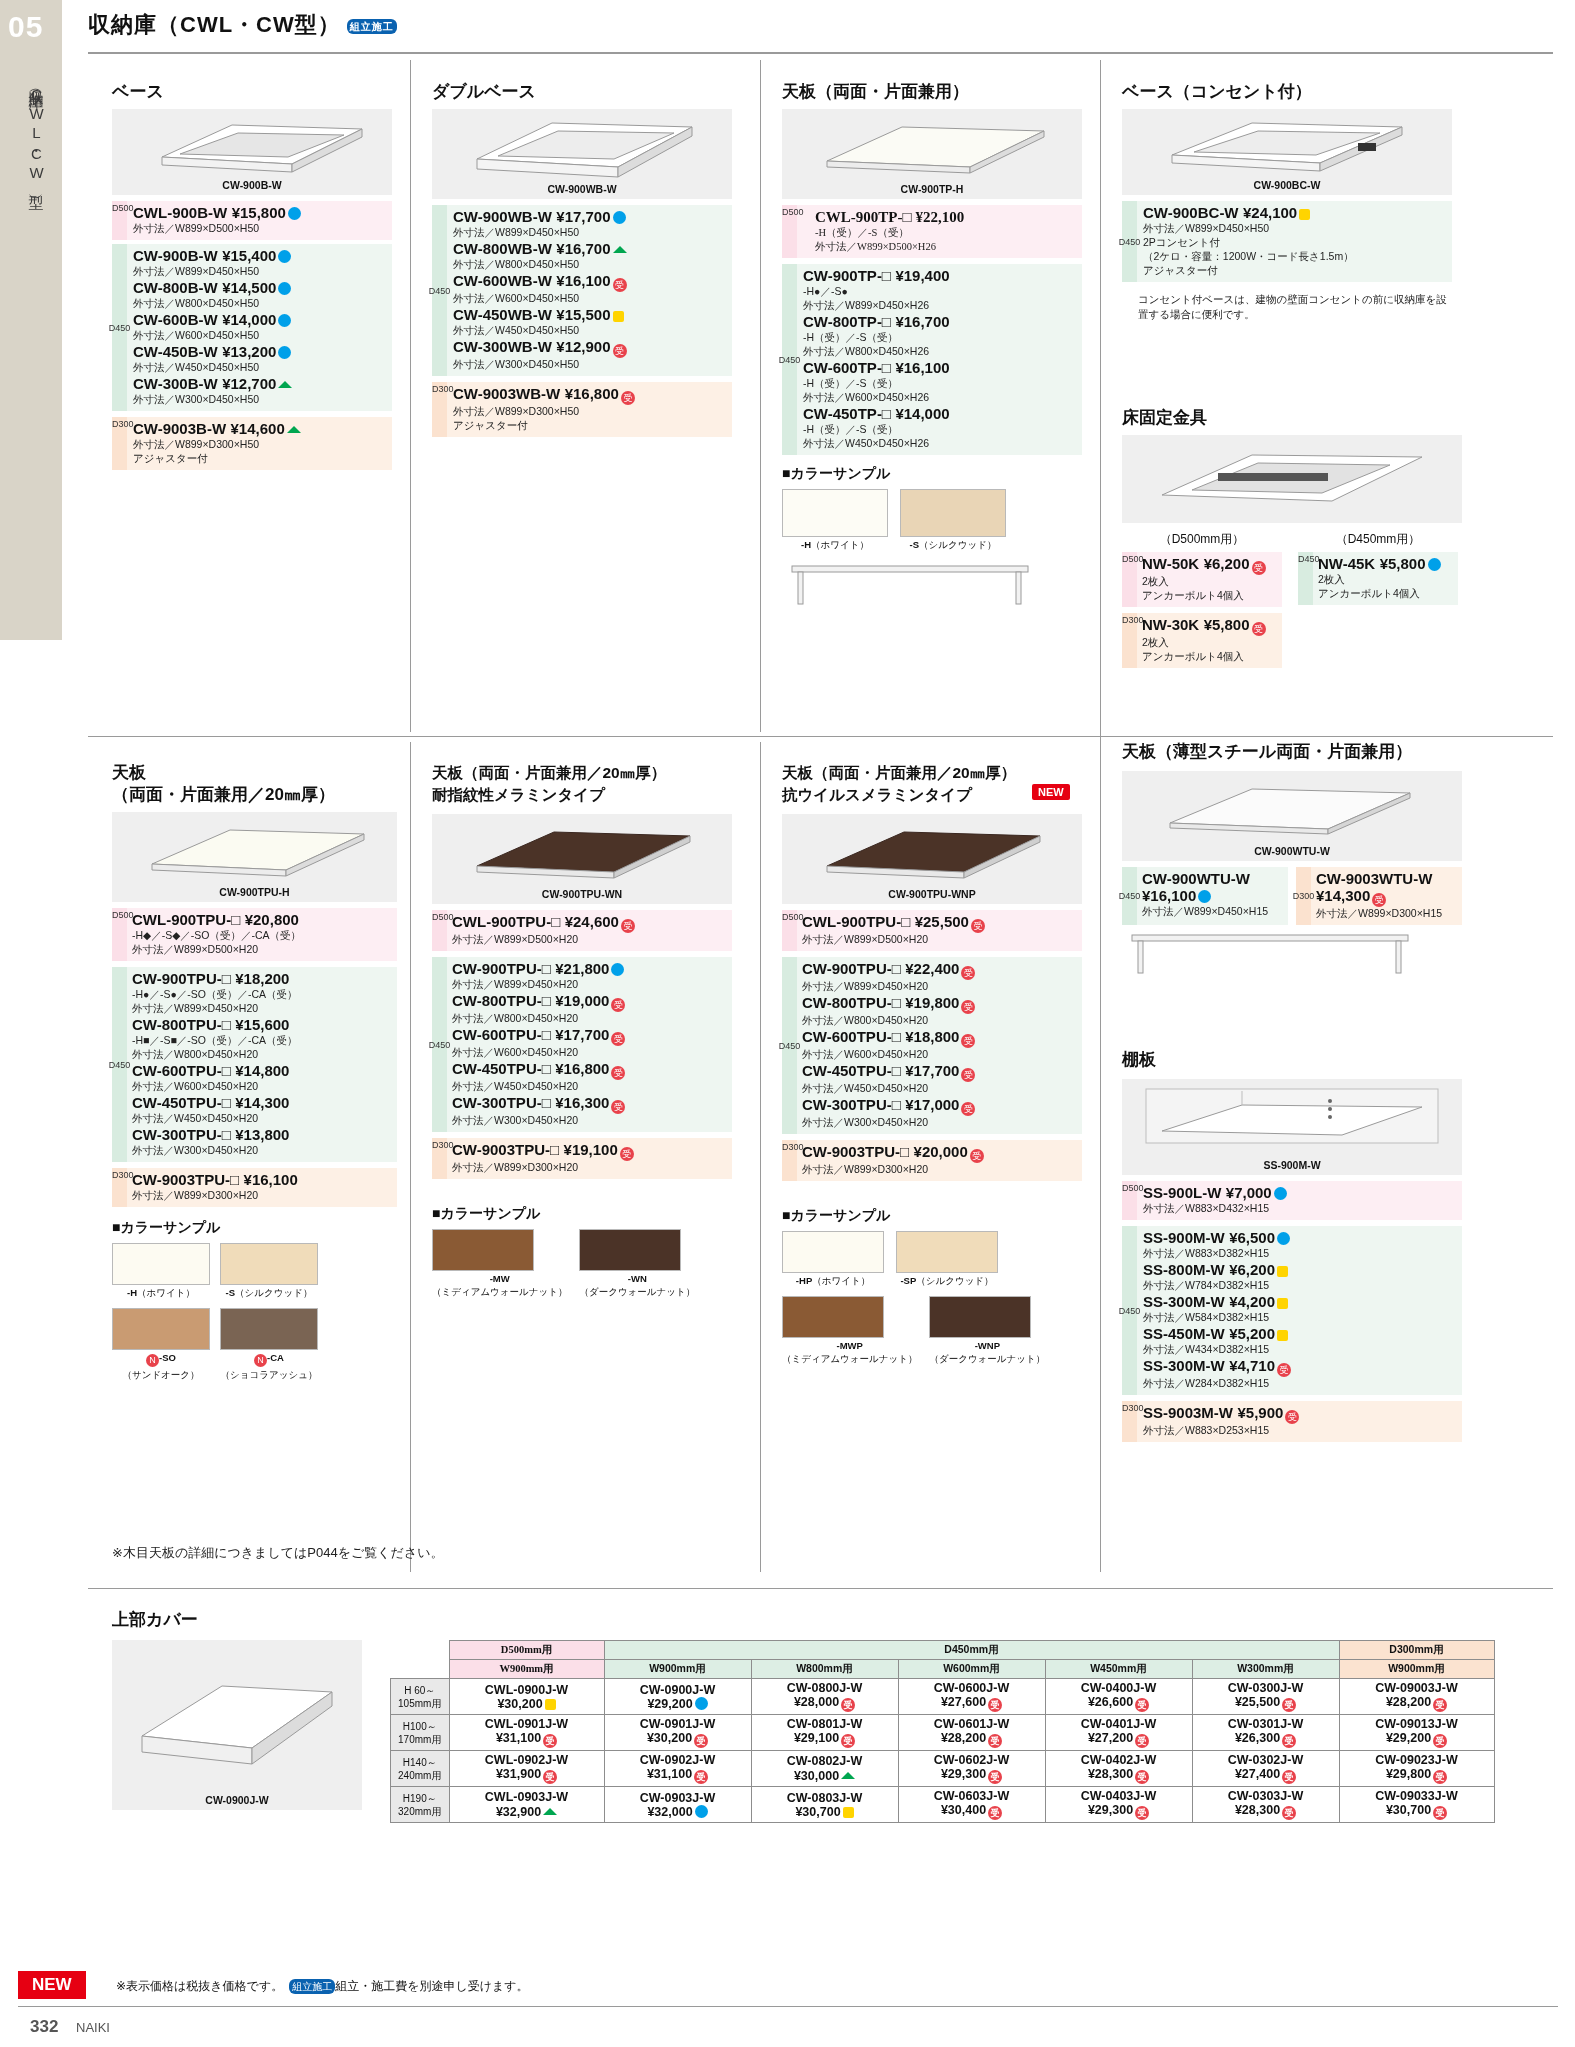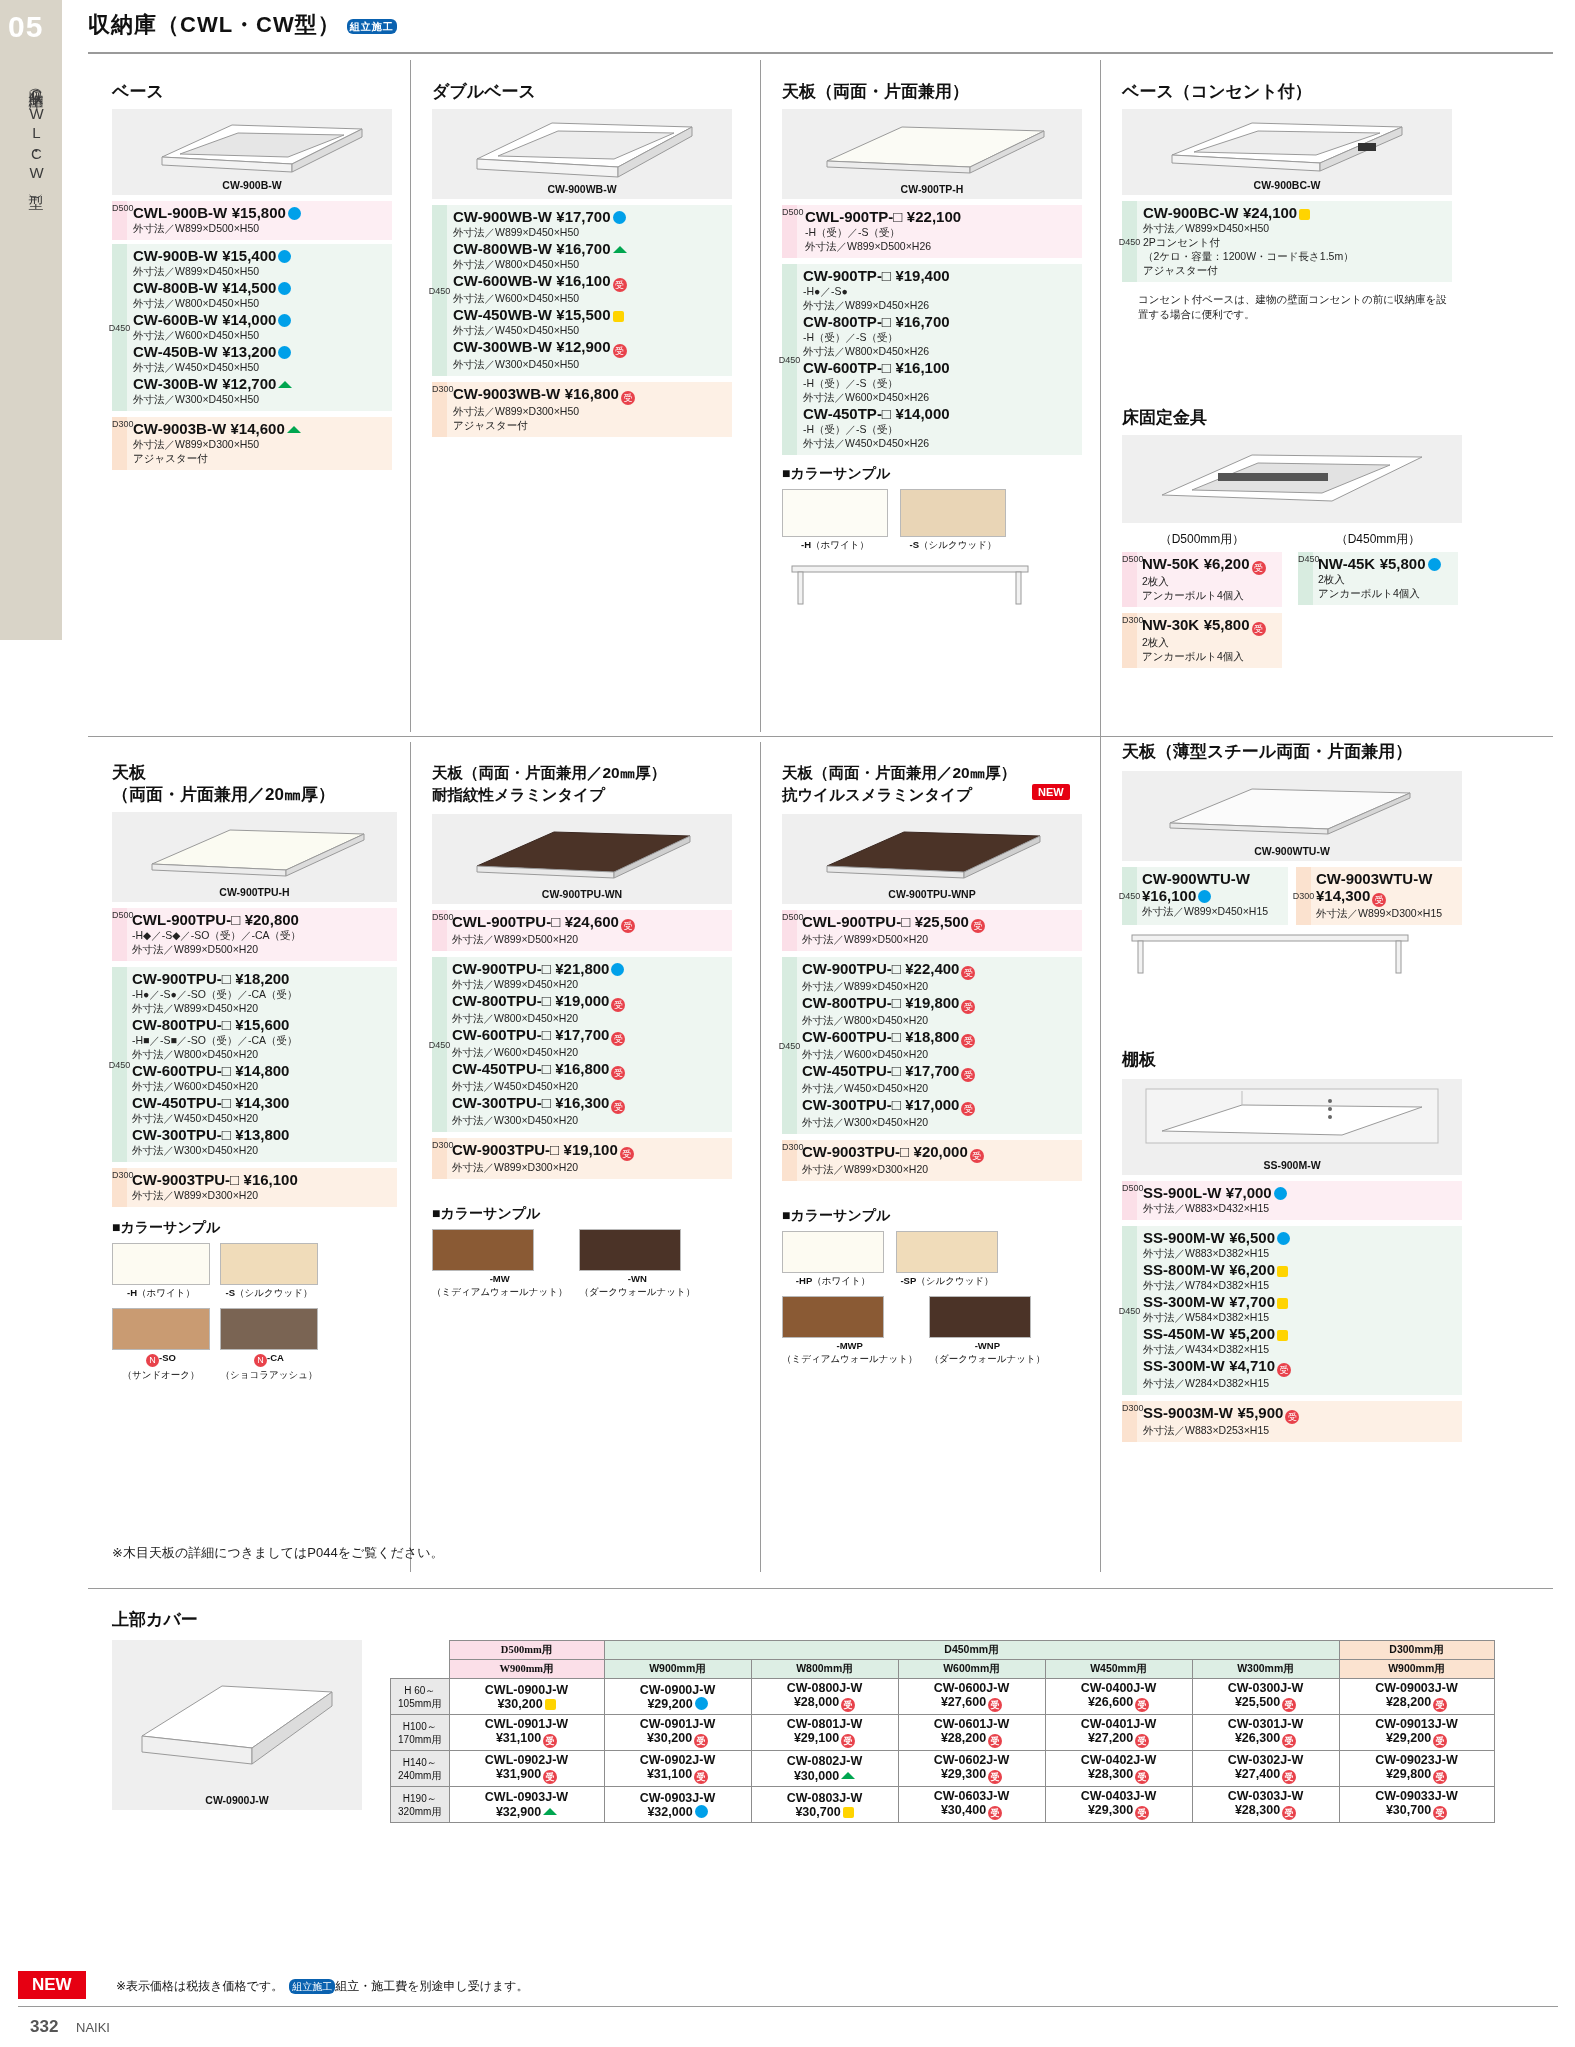--- a/index.html
+++ b/index.html
@@ -200,21 +200,21 @@
       <svg width="300" height="74" viewBox="0 0 300 74">
         <polygon points="45,52 120,18 262,22 188,58" fill="#fbfbf5" stroke="#9a9a9a"></polygon>
         <polygon points="45,52 45,58 188,64 188,58" fill="#ececec" stroke="#9a9a9a"></polygon>
         <polygon points="188,58 188,64 262,28 262,22" fill="#dddddd" stroke="#9a9a9a"></polygon>
       </svg>
       <div class="imgcap">CW-900TP-H</div>
     </div>
 
     <div class="row-band-pink" style="margin-top:6px;display:flex;">
       <div class="dtag d500">D500</div>
-      <div style="padding:3px 0 4px 8px;">
+      <div style="padding:3px 0 4px 18px;font-family:Liberation Serif, serif;">
         <span class="model">CWL-900TP-□</span>
         <span class="price">¥22,100</span>
         <div class="dim">-H（受）／-S（受）</div>
         <div class="dim">外寸法／W899×D500×H26</div>
       </div>
     </div>
 
     <div class="row-band" style="margin-top:6px;display:flex;">
       <div class="dtag d450" style="display:flex;align-items:center;justify-content:center;">D450</div>
       <div style="padding:3px 0 4px 6px;">
@@ -664,21 +664,21 @@
           <span class="price">¥6,500</span><span class="mk mk-blue"></span>
           <div class="dim">外寸法／W883×D382×H15</div>
         </div>
         <div>
           <span class="model">SS-800M-W</span>
           <span class="price">¥6,200</span><span class="mk mk-sq"></span>
           <div class="dim">外寸法／W784×D382×H15</div>
         </div>
         <div>
           <span class="model">SS-300M-W</span>
-          <span class="price">¥7,700</span><span class="mk mk-sq"></span>
+          <span class="price">¥4,200</span><span class="mk mk-sq"></span>
           <div class="dim">外寸法／W584×D382×H15</div>
         </div>
         <div>
           <span class="model">SS-450M-W</span>
           <span class="price">¥5,200</span><span class="mk mk-sq"></span>
           <div class="dim">外寸法／W434×D382×H15</div>
         </div>
         <div>
           <span class="model">SS-300M-W</span>
           <span class="price">¥4,710</span><span class="mk-u">受</span>

